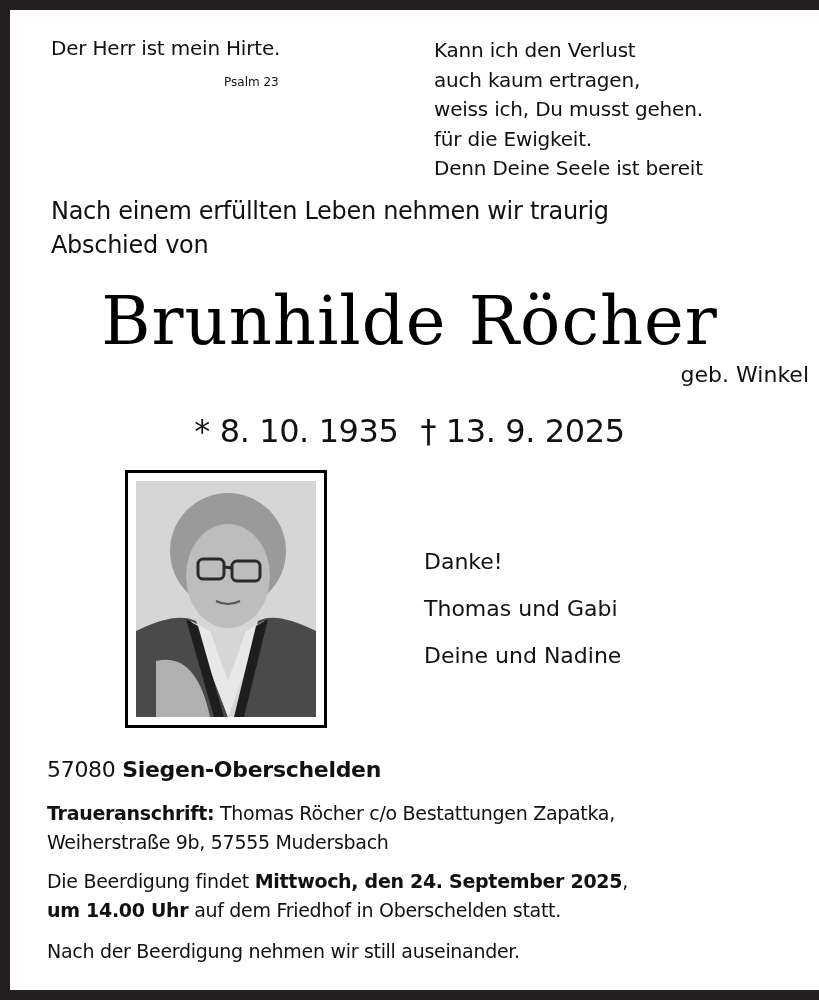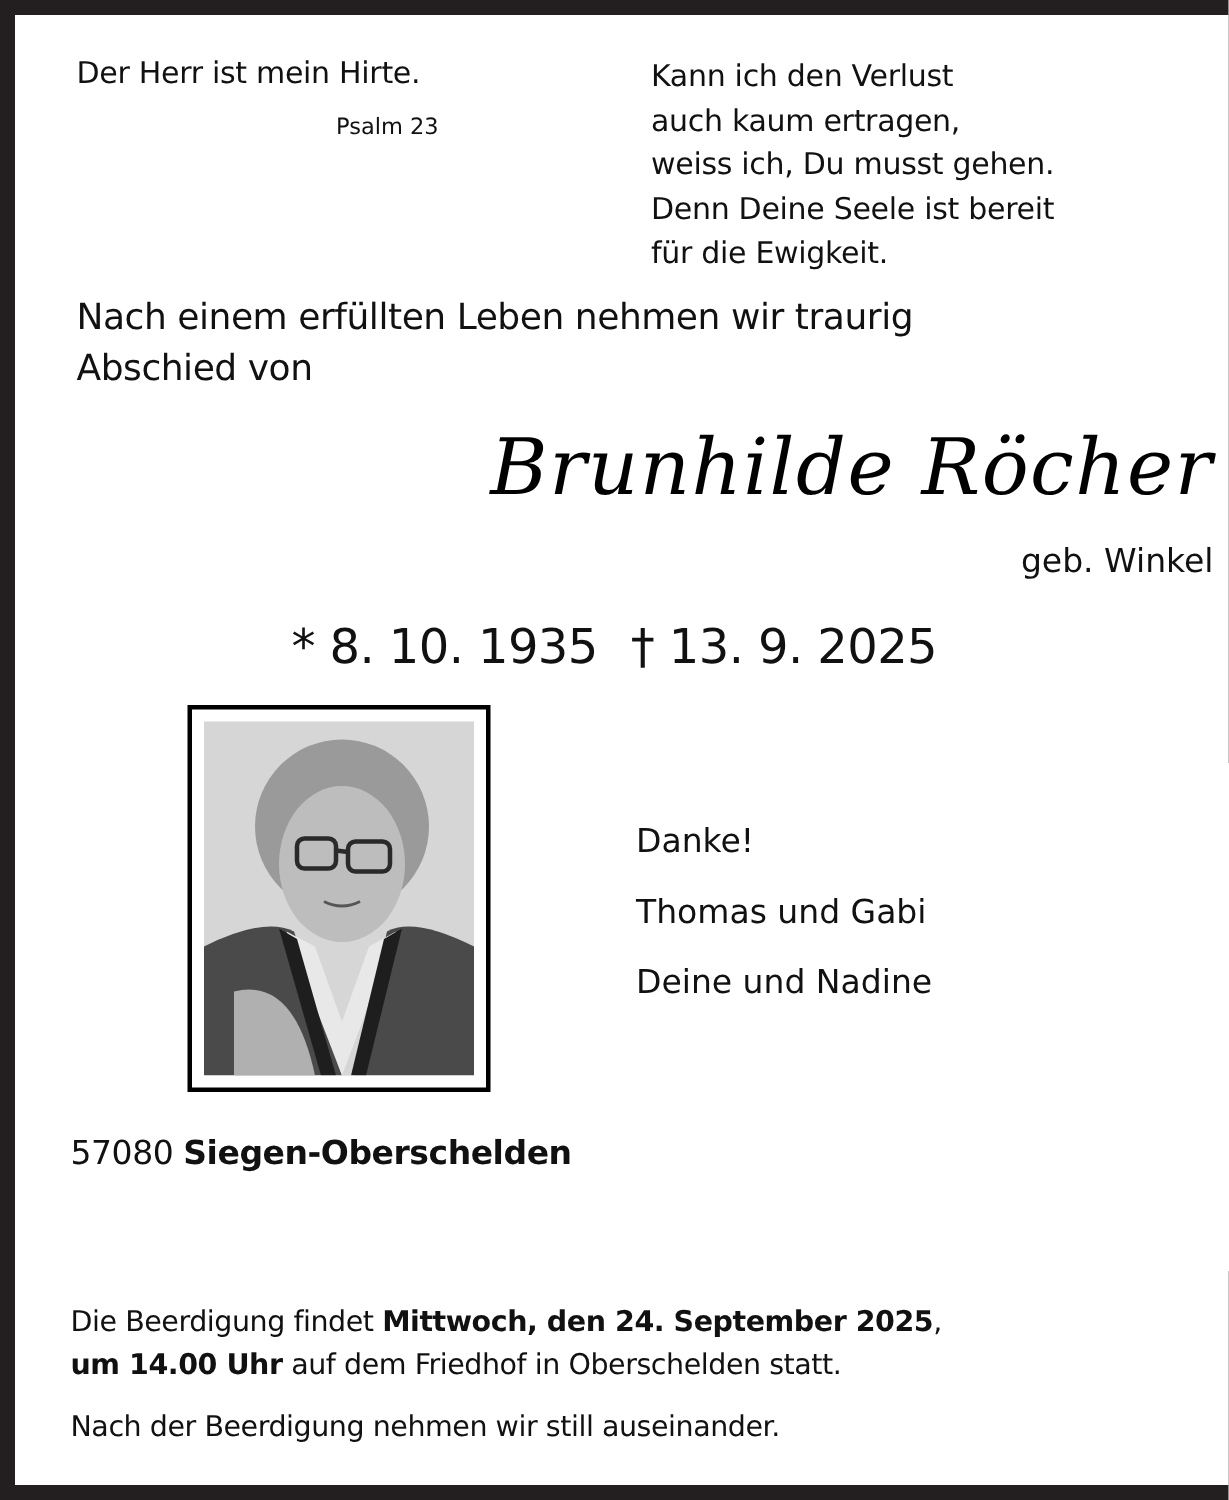--- a/index.html
+++ b/index.html
@@ -12,29 +12,29 @@
     color: #111;
   }
   .page {
     position: absolute;
     left: 10px; top: 10px;
     width: 811px; height: 980px;
     background: #ffffff;
   }
   .abs { position: absolute; white-space: nowrap; }
   .motto { left: 41px; top: 26px; font-size: 20px; letter-spacing: -0.2px; }
-  .psalm { left: 214px; top: 65px; font-size: 15px; }
+  .psalm { left: 214px; top: 65px; font-size: 12px; }
   .poem { left: 414px; top: 26px; font-size: 20px; line-height: 29.5px; letter-spacing: -0.2px; margin-left: 10px; }
   .poem div { white-space: nowrap; }
   .intro { left: 41px; top: 184px; font-size: 24px; line-height: 34px; letter-spacing: -0.3px; }
   .intro div { white-space: nowrap; }
   .name {
-    left: 0; width: 799px; top: 272px; text-align: right;
-    font-family: "DejaVu Serif", serif; font-style: italic;
-    font-size: 52px; letter-spacing: 1px; color: #000;
+    left: 0; width: 799px; top: 272px; text-align: center;
+    font-family: "DejaVu Serif", serif; 
+    font-size: 67px; letter-spacing: 1px; color: #000;
   }
   .maiden { left: 0; width: 799px; top: 352px; text-align: right; font-size: 22px; }
   .dates { left: 0; width: 799px; top: 402px; text-align: center; font-size: 32px; letter-spacing: -0.4px; }
   .dates .sep { display: inline-block; width: 22px; }
   .photo-frame {
     position: absolute; left: 115px; top: 460px;
     width: 196px; height: 252px;
     border: 3px solid #000; background: #fff;
   }
   .photo {
@@ -58,22 +58,22 @@
 
 <div class="page">
 
   <div class="abs motto">Der Herr ist mein Hirte.</div>
   <div class="abs psalm">Psalm 23</div>
 
   <div class="abs poem">
     <div>Kann ich den Verlust</div>
     <div>auch kaum ertragen,</div>
     <div>weiss ich, Du musst gehen.</div>
+    <div>für die Ewigkeit.</div>
     <div>Denn Deine Seele ist bereit</div>
-    <div>für die Ewigkeit.</div>
   </div>
 
   <div class="abs intro">
     <div>Nach einem erfüllten Leben nehmen wir traurig</div>
     <div>Abschied von</div>
   </div>
 
   <div class="abs name">Brunhilde Röcher</div>
   <div class="abs maiden">geb. Winkel</div>
 
@@ -112,20 +112,24 @@
     <div class="bold">Danke!</div>
     <div>Thomas und Gabi</div>
     <div>Deine und Nadine</div>
   </div>
 
   <div class="abs city">
     <span>57080</span>
     <span class="b">Siegen-Oberschelden</span>
   </div>
 
+  <div class="abs info addr">
+    <div><span class="b">Traueranschrift:</span><span> Thomas Röcher c/o Bestattungen Zapatka,</span></div>
+    <div>Weiherstraße 9b, 57555 Mudersbach</div>
+  </div>
 
   <div class="abs info funeral">
     <div><span>Die Beerdigung findet </span><span class="b">Mittwoch, den 24. September 2025</span><span>,</span></div>
     <div><span class="b">um 14.00 Uhr</span><span> auf dem Friedhof in Oberschelden statt.</span></div>
   </div>
 
   <div class="abs info closing">Nach der Beerdigung nehmen wir still auseinander.</div>
 
 </div>
 

